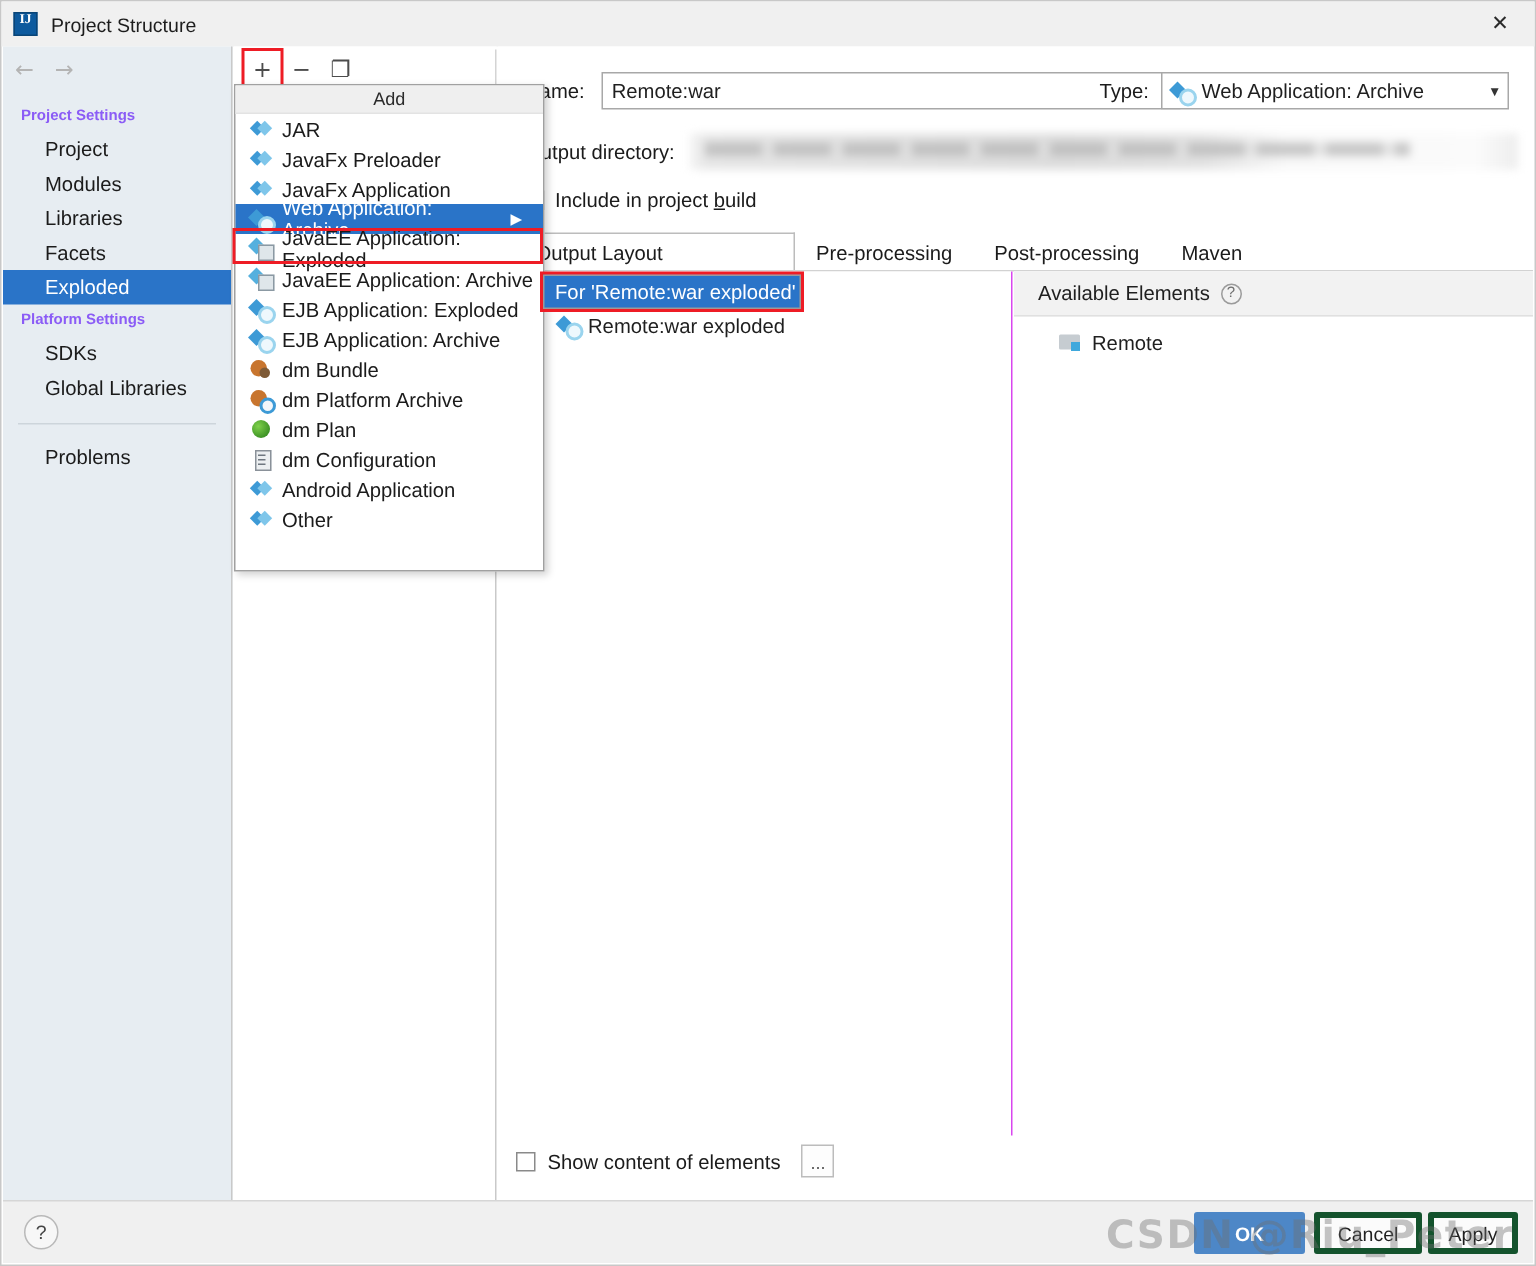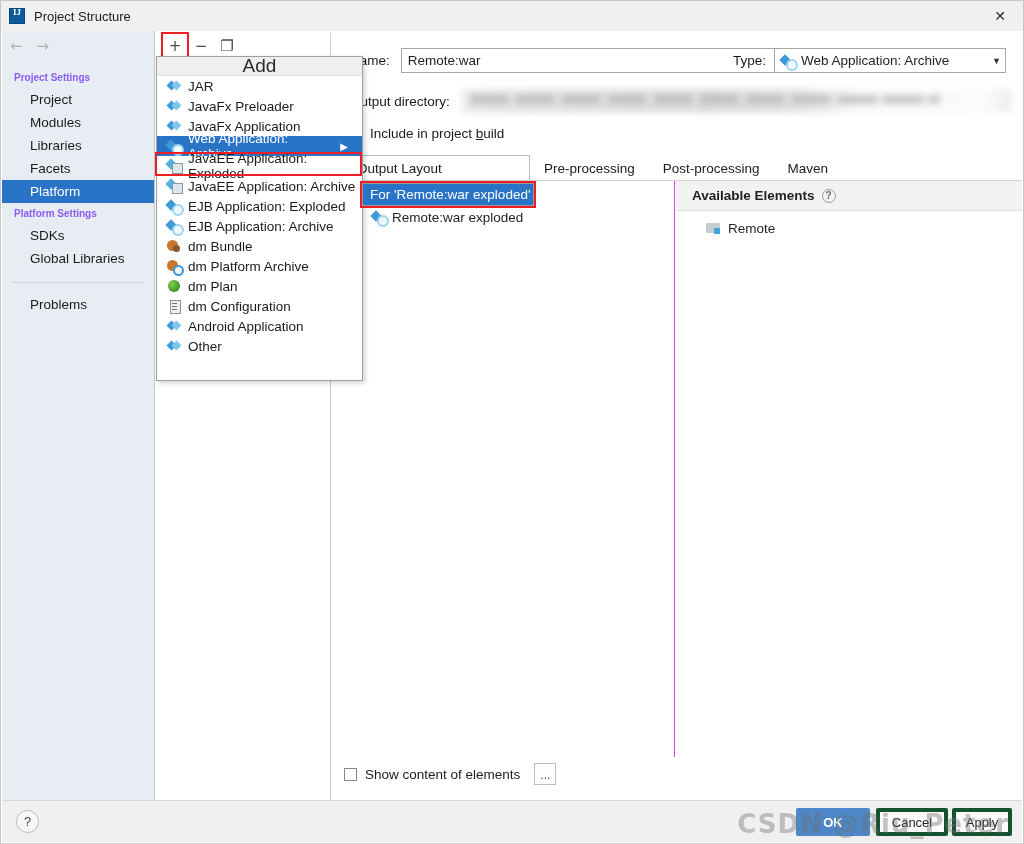--- a/index.html
+++ b/index.html
@@ -165,21 +165,20 @@
     font-size: 13.5px; padding-left: 10px;
   }
   #avail-pane {
     position: absolute; left: 344px; top: 150px; right: 0; bottom: 44px;
     background: #ffffff;
   }
   #avail-header {
     height: 30px; background: #f2f2f2; border-bottom: 1px solid #e0e0e0;
     display: flex; align-items: center; gap: 7px; padding-left: 16px;
     font-size: 13.5px;
-    font-weight: bold;
   }
   .qmark {
     width: 14px; height: 14px; border: 1px solid #9b9b9b; border-radius: 50%;
     color: #6e6e6e; font-size: 10px; display: flex; align-items: center;
     justify-content: center; line-height: 1;
   }
   #avail-list { padding-top: 7px; }
 
   
   #show-content-row {
@@ -217,21 +216,21 @@
 
   
   #add-menu {
     position: absolute; left: 155px; top: 55px; width: 207px; height: 325px;
     background: #ffffff; border: 1px solid #a0a0a0;
     box-shadow: 2px 2px 5px rgba(0,0,0,.18);
     z-index: 40;
   }
   #add-menu-title {
     height: 19px; background: #efefef; display: flex; align-items: center;
-    justify-content: center; font-size: 19px; color: #2b2b2b;
+    justify-content: center; font-size: 12px; color: #2b2b2b;
     border-bottom: 1px solid #e3e3e3;
   }
   .menu-item {
     height: 20px; display: flex; align-items: center; gap: 7px;
     padding-left: 10px; font-size: 13.5px; color: #1b1b1b; position: relative;
   }
   .menu-item.selected { background: #2a74c8; color: #ffffff; }
   .menu-item.selected .sub-arrow {
     margin-left: auto; margin-right: 14px; font-size: 10px; color: #fff;
   }
@@ -344,21 +343,21 @@
     <div class="nav-arrows">
       <span>←</span>
       <span>→</span>
     </div>
 
     <div class="side-group">Project Settings</div>
     <div class="side-item">Project</div>
     <div class="side-item">Modules</div>
     <div class="side-item">Libraries</div>
     <div class="side-item">Facets</div>
-    <div class="side-item selected">Platform</div>
+    <div class="side-item selected">Exploded</div>
 
     <div class="side-group">Platform Settings</div>
     <div class="side-item">SDKs</div>
     <div class="side-item">Global Libraries</div>
 
     <div class="side-sep"></div>
     <div class="side-item">Problems</div>
   </div>
 
   <div id="toolbar">

